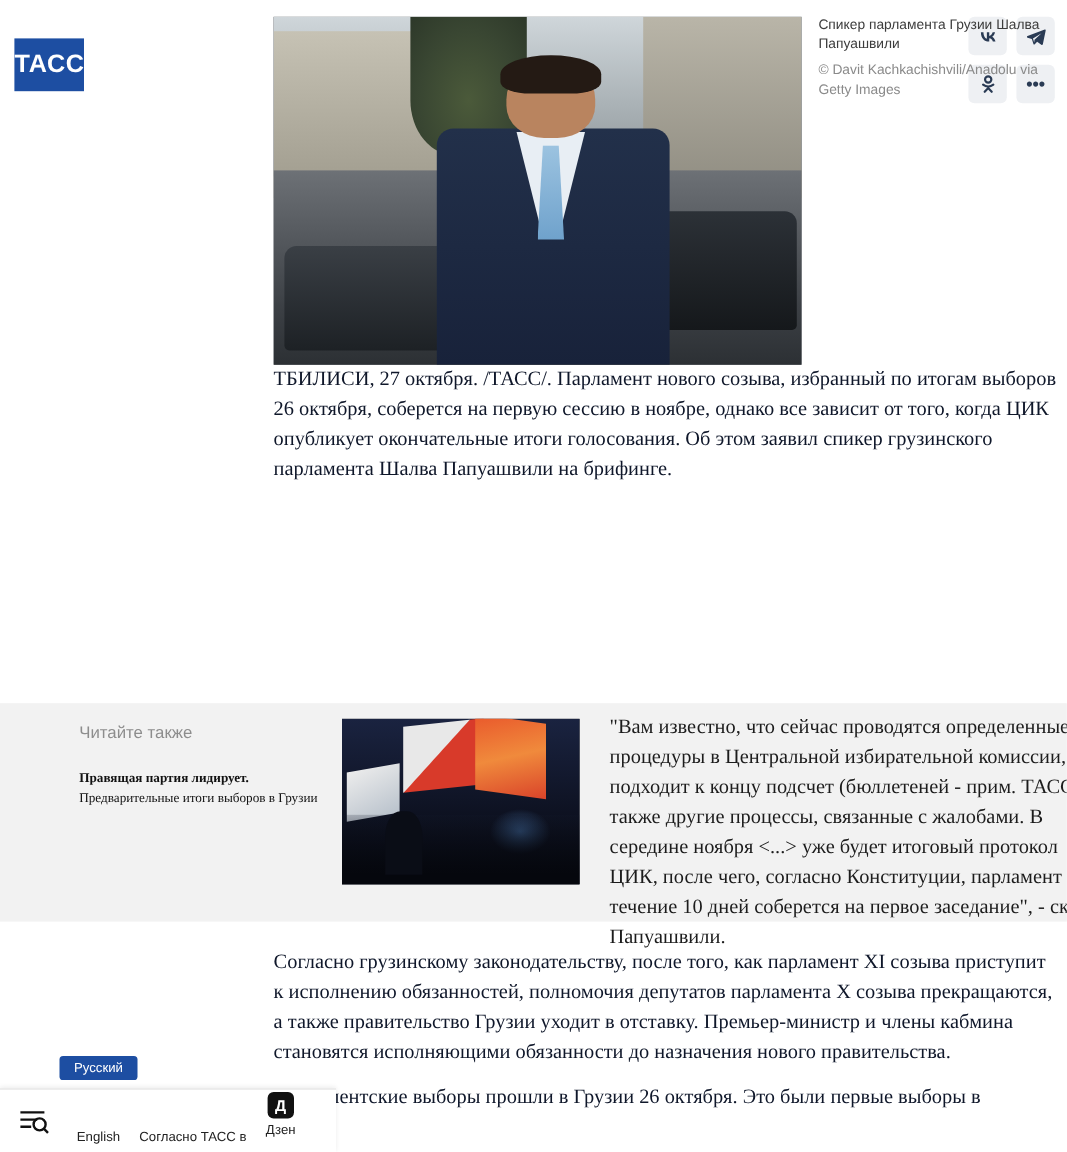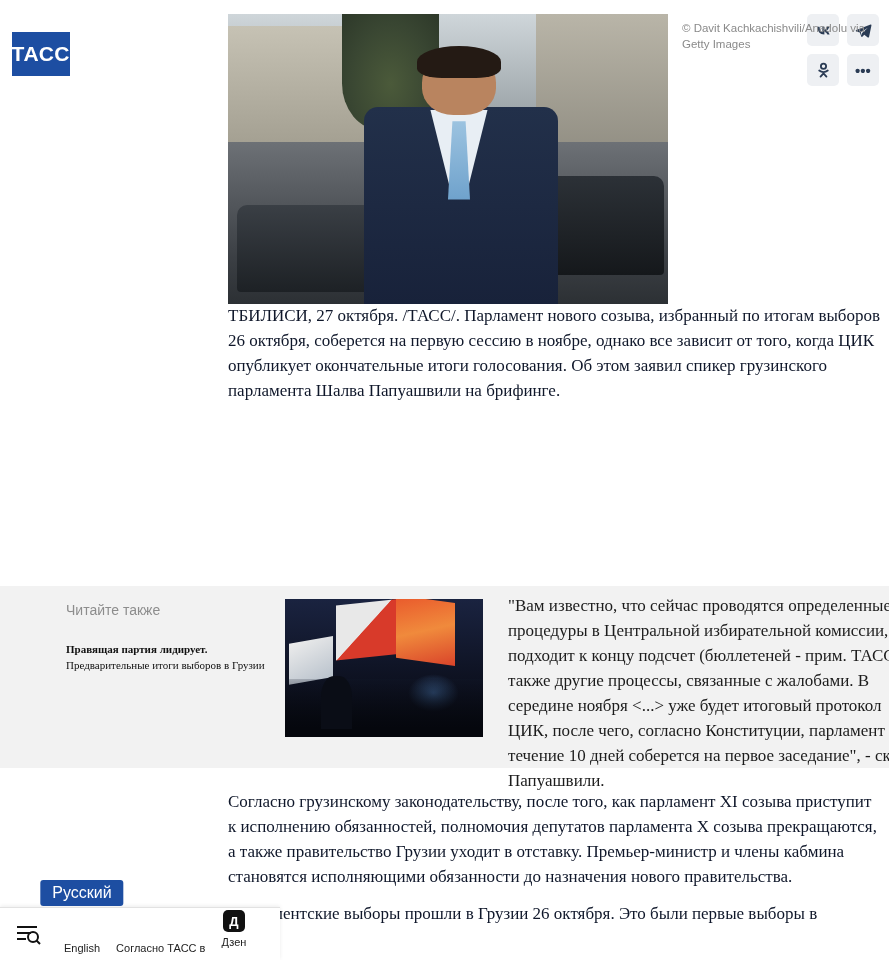--- a/index.html
+++ b/index.html
@@ -19,21 +19,21 @@
   
   .logo {
     position: absolute;
     left: 12px;
     top: 32px;
     width: 58px;
     height: 44px;
     background: #1d4ea2;
     display: flex;
     align-items: center;
-    justify-content: flex-end;
+    justify-content: flex-start;
   }
   .logo-text {
     color: #ffffff;
     font-family: "Liberation Sans", sans-serif;
     font-weight: bold;
     font-size: 21px;
     letter-spacing: 0.5px;
   }
 
   
@@ -315,21 +315,21 @@
     white-space: nowrap;
   }
   .lb-badge {
     position: absolute;
     left: 50%;
     transform: translateX(-50%);
     top: -22px;
     background: #1d4ea2;
     color: #fff;
     font-family: "Liberation Sans", sans-serif;
-    font-size: 16px;
+    font-size: 11px;
     padding: 4px 12px;
     border-radius: 3px;
     white-space: nowrap;
   }
   .lb-zen-icon {
     width: 22px; height: 22px; background:#111; border-radius:5px;
     display:flex; align-items:center; justify-content:center;
     margin: 0 auto 4px auto;
   }
   .lb-zen-icon span { color:#fff; font-family:"Liberation Sans",sans-serif; font-size:13px; font-weight:bold; }
@@ -380,20 +380,21 @@
       <div class="ph-street"></div>
       <div class="ph-car-l"></div>
       <div class="ph-car-r"></div>
       <div class="ph-person-body"></div>
       <div class="ph-person-shirt"></div>
       <div class="ph-person-tie"></div>
       <div class="ph-person-head"></div>
       <div class="ph-person-hair"></div>
     </div>
     <div class="caption">
+      <span>Спикер парламента Грузии Шалва Папуашвили</span>
       <span class="credit">© Davit Kachkachishvili/Anadolu via Getty Images</span>
     </div>
   </div>
 
 
   <p class="para">ТБИЛИСИ, 27 октября. /ТАСС/. Парламент нового созыва, избранный по итогам выборов 26 октября, соберется на первую сессию в ноябре, однако все зависит от того, когда ЦИК опубликует окончательные итоги голосования. Об этом заявил спикер грузинского парламента Шалва Папуашвили на брифинге.</p>
 </div>
 
 <div class="readalso">
   <div class="ra-inner">

